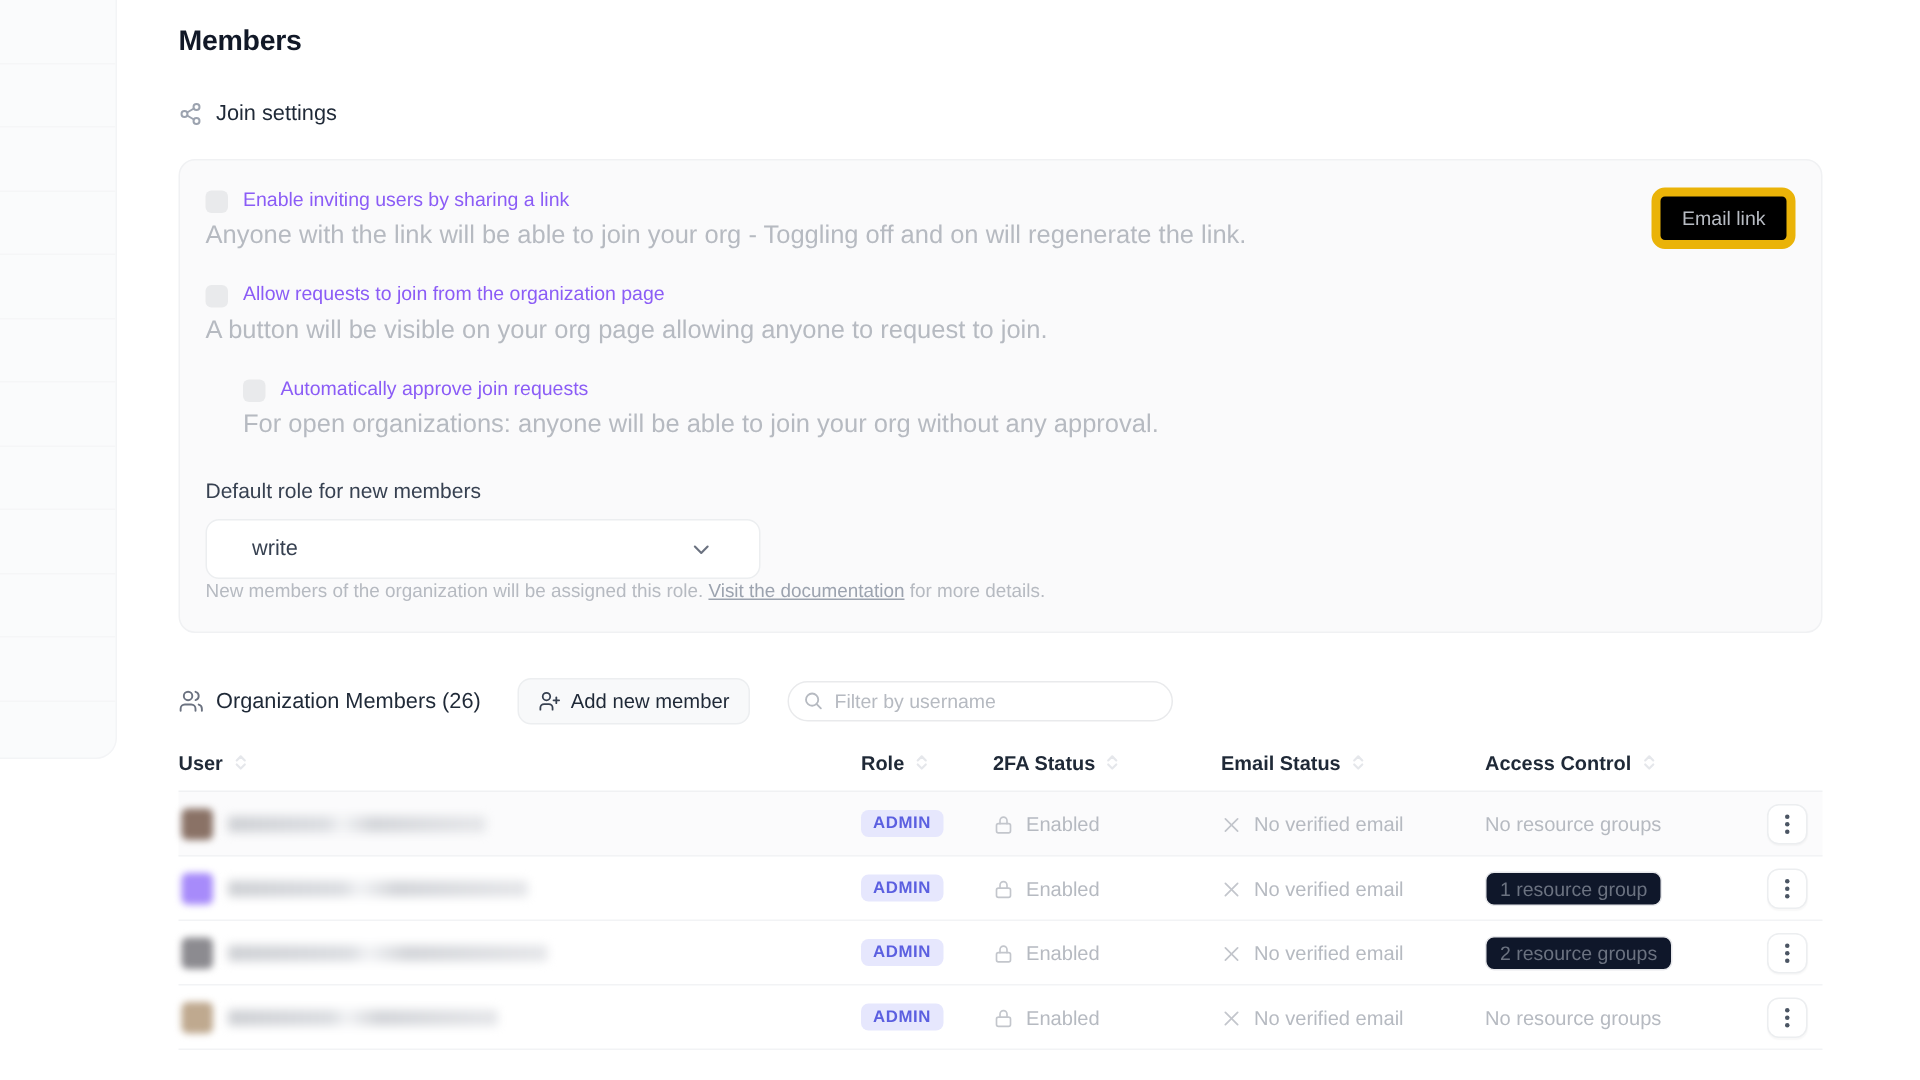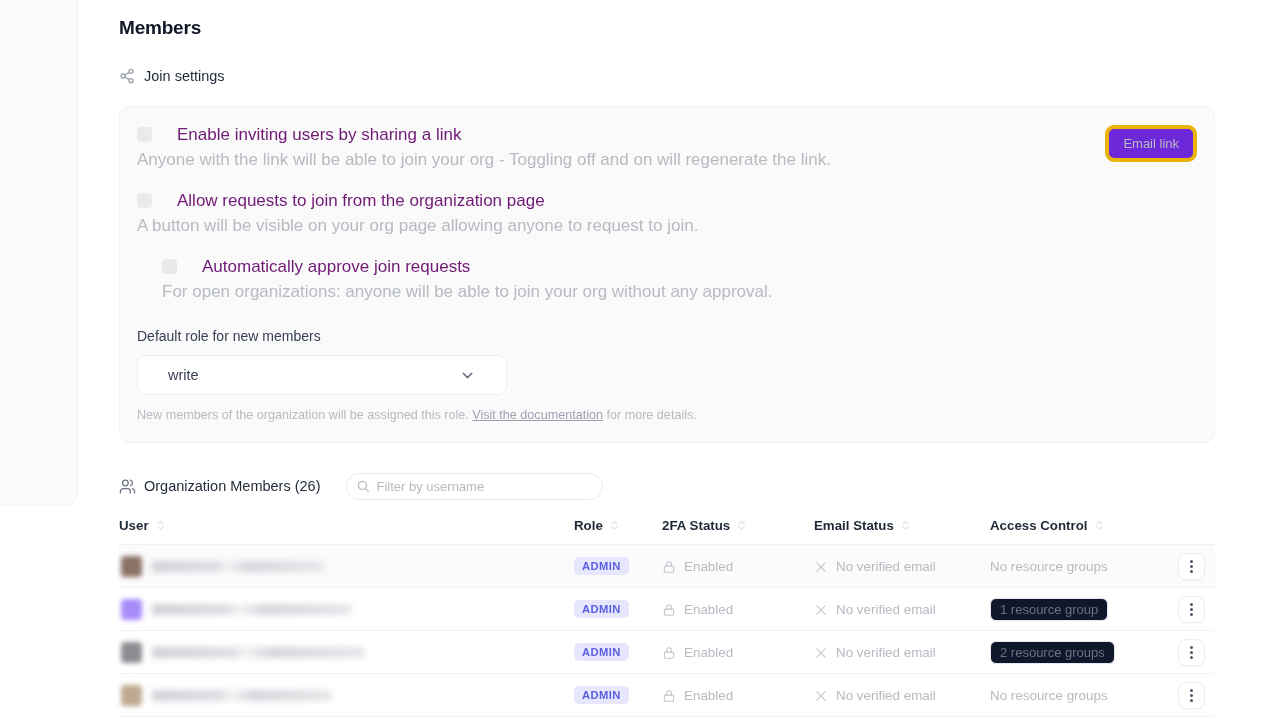--- a/index.html
+++ b/index.html
@@ -43,52 +43,52 @@
     border: 1px solid #f0f1f3;
     border-radius: 11px;
     padding: 18px 17px 20px 17px;
   }
 
   .opt-row { display: flex; align-items: flex-start; }
   .cbx {
     width: 15px; height: 15px; border-radius: 4px;
     background: #e9eaec; flex: 0 0 auto; margin-top: 2px;
   }
-  .opt-label { font-size: 17px; color: #701a75; margin-left: 25px; }
+  .opt-label { font-size: 13px; color: #8b5cf6; margin-left: 10px; }
   .opt-desc { font-size: 17px; color: #b6bac1; margin-top: 5px; }
 
   .blk-1 { margin-bottom: 0; }
   .blk-2 { margin-top: 21px; }
   .blk-3 { margin-top: 21px; margin-left: 25px; }
 
   .email-link-btn {
     position: absolute; right: 0px; top: 0px;
-    border: 4px solid #eab308; background: #6d28d9;
+    border: 6px solid #eab308; background: #000000;
     color: #b8bcc3; font-size: 13px; border-radius: 9px;
     padding: 7px 14px; font-family: "Liberation Sans", sans-serif;
     cursor: pointer;
   }
   .card-inner { position: relative; }
 
   .role-label { font-size: 14px; color: #374151; margin-top: 26px; }
   .select {
     margin-top: 11px; width: 370px; height: 40px;
     background: #fff; border: 1px solid #eceef0; border-radius: 9px;
     display: flex; align-items: center; justify-content: space-between;
     padding: 0 30px; cursor: pointer;
   }
   .select .val { font-size: 14.5px; color: #374151; }
   .select .chev { color: #6b7280; width: 17px; height: 17px; display: block; }
-  .role-help { font-size: 12.6px; color: #b6bac1; margin-top: 13px; }
+  .role-help { font-size: 12.6px; color: #b6bac1; margin-top: 1px; }
   .role-help a { color: #9ca3af; text-decoration: underline; }
 
   
   .members-bar { display: flex; align-items: center; margin-top: 30px; }
   .members-title {
-    display: flex; gap: 8px;
+    display: flex; align-items: center; gap: 8px;
     font-size: 14.5px; color: #1f2937;
   }
   .members-title .ico { width: 17px; height: 17px; color: #6b7280; display: block; }
   .add-btn {
     margin-left: 24px; display: flex; align-items: center; gap: 7px;
     background: #f8f9fa; border: 1px solid #eceef0; border-radius: 9px;
     padding: 7px 13px; font-size: 13.5px; color: #1f2937; cursor: pointer;
     font-family: "Liberation Sans", sans-serif;
   }
   .add-btn .ico { width: 15px; height: 15px; color: #374151; display: block; }
@@ -246,20 +246,31 @@
           <svg viewBox="0 0 24 24" fill="none" stroke="currentColor" stroke-width="1.8" stroke-linecap="round" stroke-linejoin="round">
             <path d="M16 21v-2a4 4 0 0 0-4-4H6a4 4 0 0 0-4 4v2"></path>
               <circle cx="9" cy="7" r="4"></circle>
             <path d="M22 21v-2a4 4 0 0 0-3-3.87"></path>
               <path d="M16 3.13a4 4 0 0 1 0 7.75"></path>
           </svg>
         </span>
         <span>Organization Members (26)</span>
       </div>
 
+      <button class="add-btn">
+        <span class="ico">
+          <svg viewBox="0 0 24 24" fill="none" stroke="currentColor" stroke-width="1.9" stroke-linecap="round" stroke-linejoin="round">
+            <path d="M15 21v-2a4 4 0 0 0-4-4H6a4 4 0 0 0-4 4v2"></path>
+              <circle cx="8.5" cy="7" r="4"></circle>
+            <line x1="19" y1="8" x2="19" y2="14"></line>
+              <line x1="22" y1="11" x2="16" y2="11"></line>
+          </svg>
+        </span>
+        <span>Add new member</span>
+      </button>
 
       <div class="filter-wrap">
         <span class="filter-icon">
           <svg viewBox="0 0 24 24" fill="none" stroke="currentColor" stroke-width="2.1" stroke-linecap="round" stroke-linejoin="round">
             <circle cx="11" cy="11" r="7"></circle>
               <line x1="16.2" y1="16.2" x2="21" y2="21"></line>
           </svg>
         </span>
         <input class="filter-input" type="text" placeholder="Filter by username" style="">
       </div>

